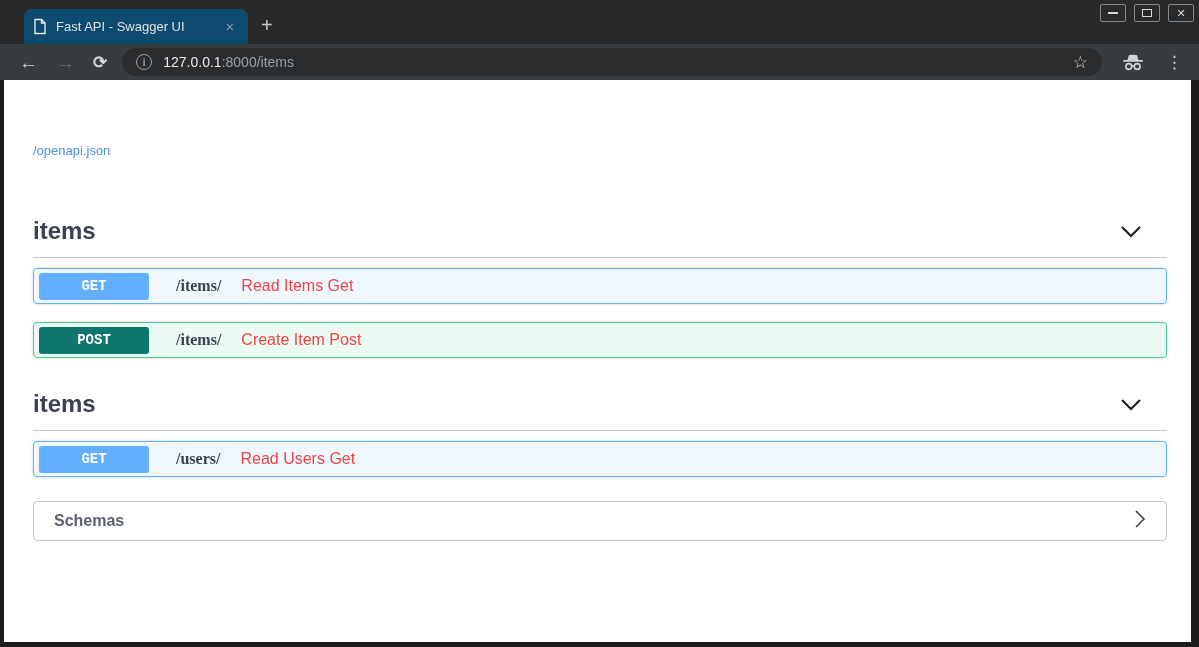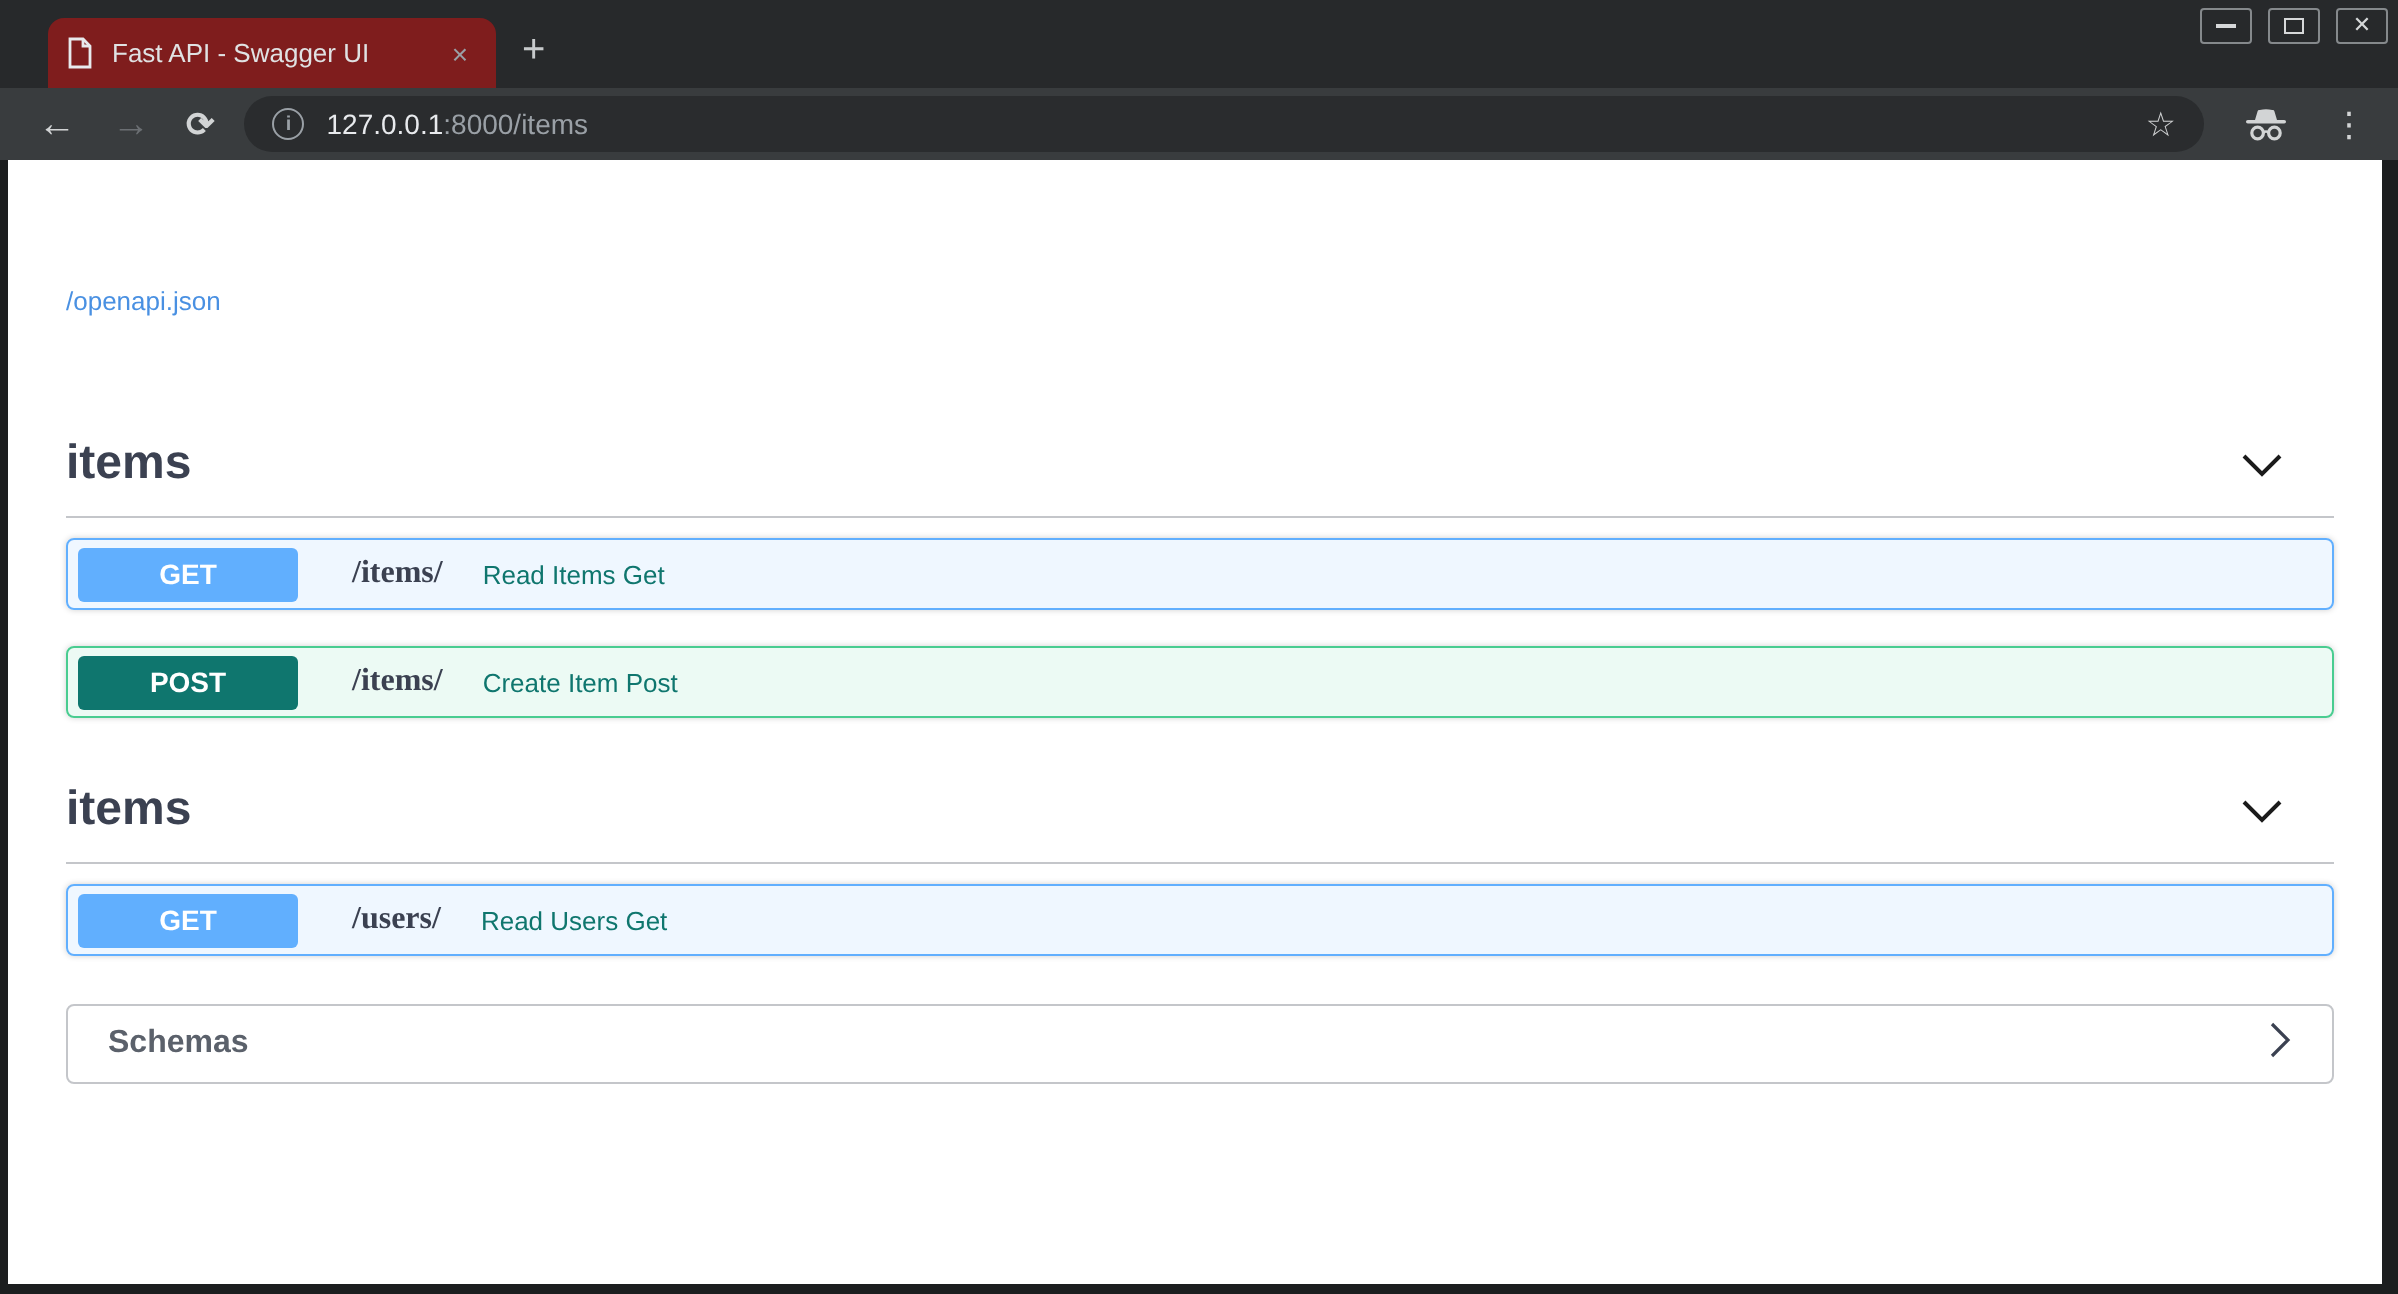--- a/index.html
+++ b/index.html
@@ -9,21 +9,21 @@
     font-family:"Liberation Sans", sans-serif;
     background:#1c1e1f;
     overflow:hidden;
   }
   .window { position:relative; width:1199px; height:647px; background:#1c1e1f; }
 
   
   .titlebar { position:relative; height:44px; background:#27292b; }
   .tab {
     position:absolute; left:24px; top:9px; width:224px; height:35px;
-    background:#7f1d1d; border-radius:8px 8px 0 0;
+    background:#0c4a6e; border-radius:8px 8px 0 0;
     display:flex; align-items:center; padding:0 10px 0 9px; cursor:default;
   }
   .favicon { flex:0 0 auto; display:flex; }
   .tab-title {
     color:#e0e2e3; font-size:13px; margin-left:9px; flex:1;
     white-space:nowrap; overflow:hidden;
   }
   .tab-close { color:#9aa0a6; font-size:14px; padding:2px 4px; }
   .newtab { position:absolute; left:261px; top:15px; color:#c7cacc; font-size:20px; line-height:20px; font-weight:400; }
   .win-controls { position:absolute; top:4px; right:5px; display:flex; gap:8px; }
@@ -95,29 +95,29 @@
   .opblock {
     display:flex; align-items:center; height:36px;
     border:1px solid; border-radius:4px; margin-top:10px; margin-bottom:18px;
     box-shadow:0 0 3px rgba(0,0,0,.19); cursor:pointer;
   }
   .opblock.get  { background:rgba(97,175,254,.1);  border-color:#61affe; }
   .opblock.post { background:rgba(73,204,144,.1); border-color:#49cc90; }
   .method {
     width:110px; height:27px; margin-left:5px; border-radius:3px;
     color:#fff; font-weight:bold; font-size:14px;
-    display:flex; align-items:center; justify-content:center;
+    display:flex; align-items:center; justify-content:center;font-family:Liberation Mono, monospace;
   }
   .method.get  { background:#61affe; }
   .method.post { background:#0f766e; }
   .path {
     font-family:Liberation Serif, serif; font-weight:bold;
     font-size:16px; color:#3b4151; margin-left:27px;
   }
-  .summary { font-size:13px; color:#0f766e; margin-left:20px; }
+  .summary { font-size:16px; color:#ef4444; margin-left:20px; }
 
   
   .models {
     margin-top:24px; border:1px solid rgba(59,65,81,.3); border-radius:4px;
     height:40px; display:flex; align-items:center; justify-content:space-between;
     padding:0 20px 0 20px; cursor:pointer;
   }
   .models h4 { margin:0; font-size:16px; font-weight:bold; color:#5b616b; }
 </style>
 </head>

